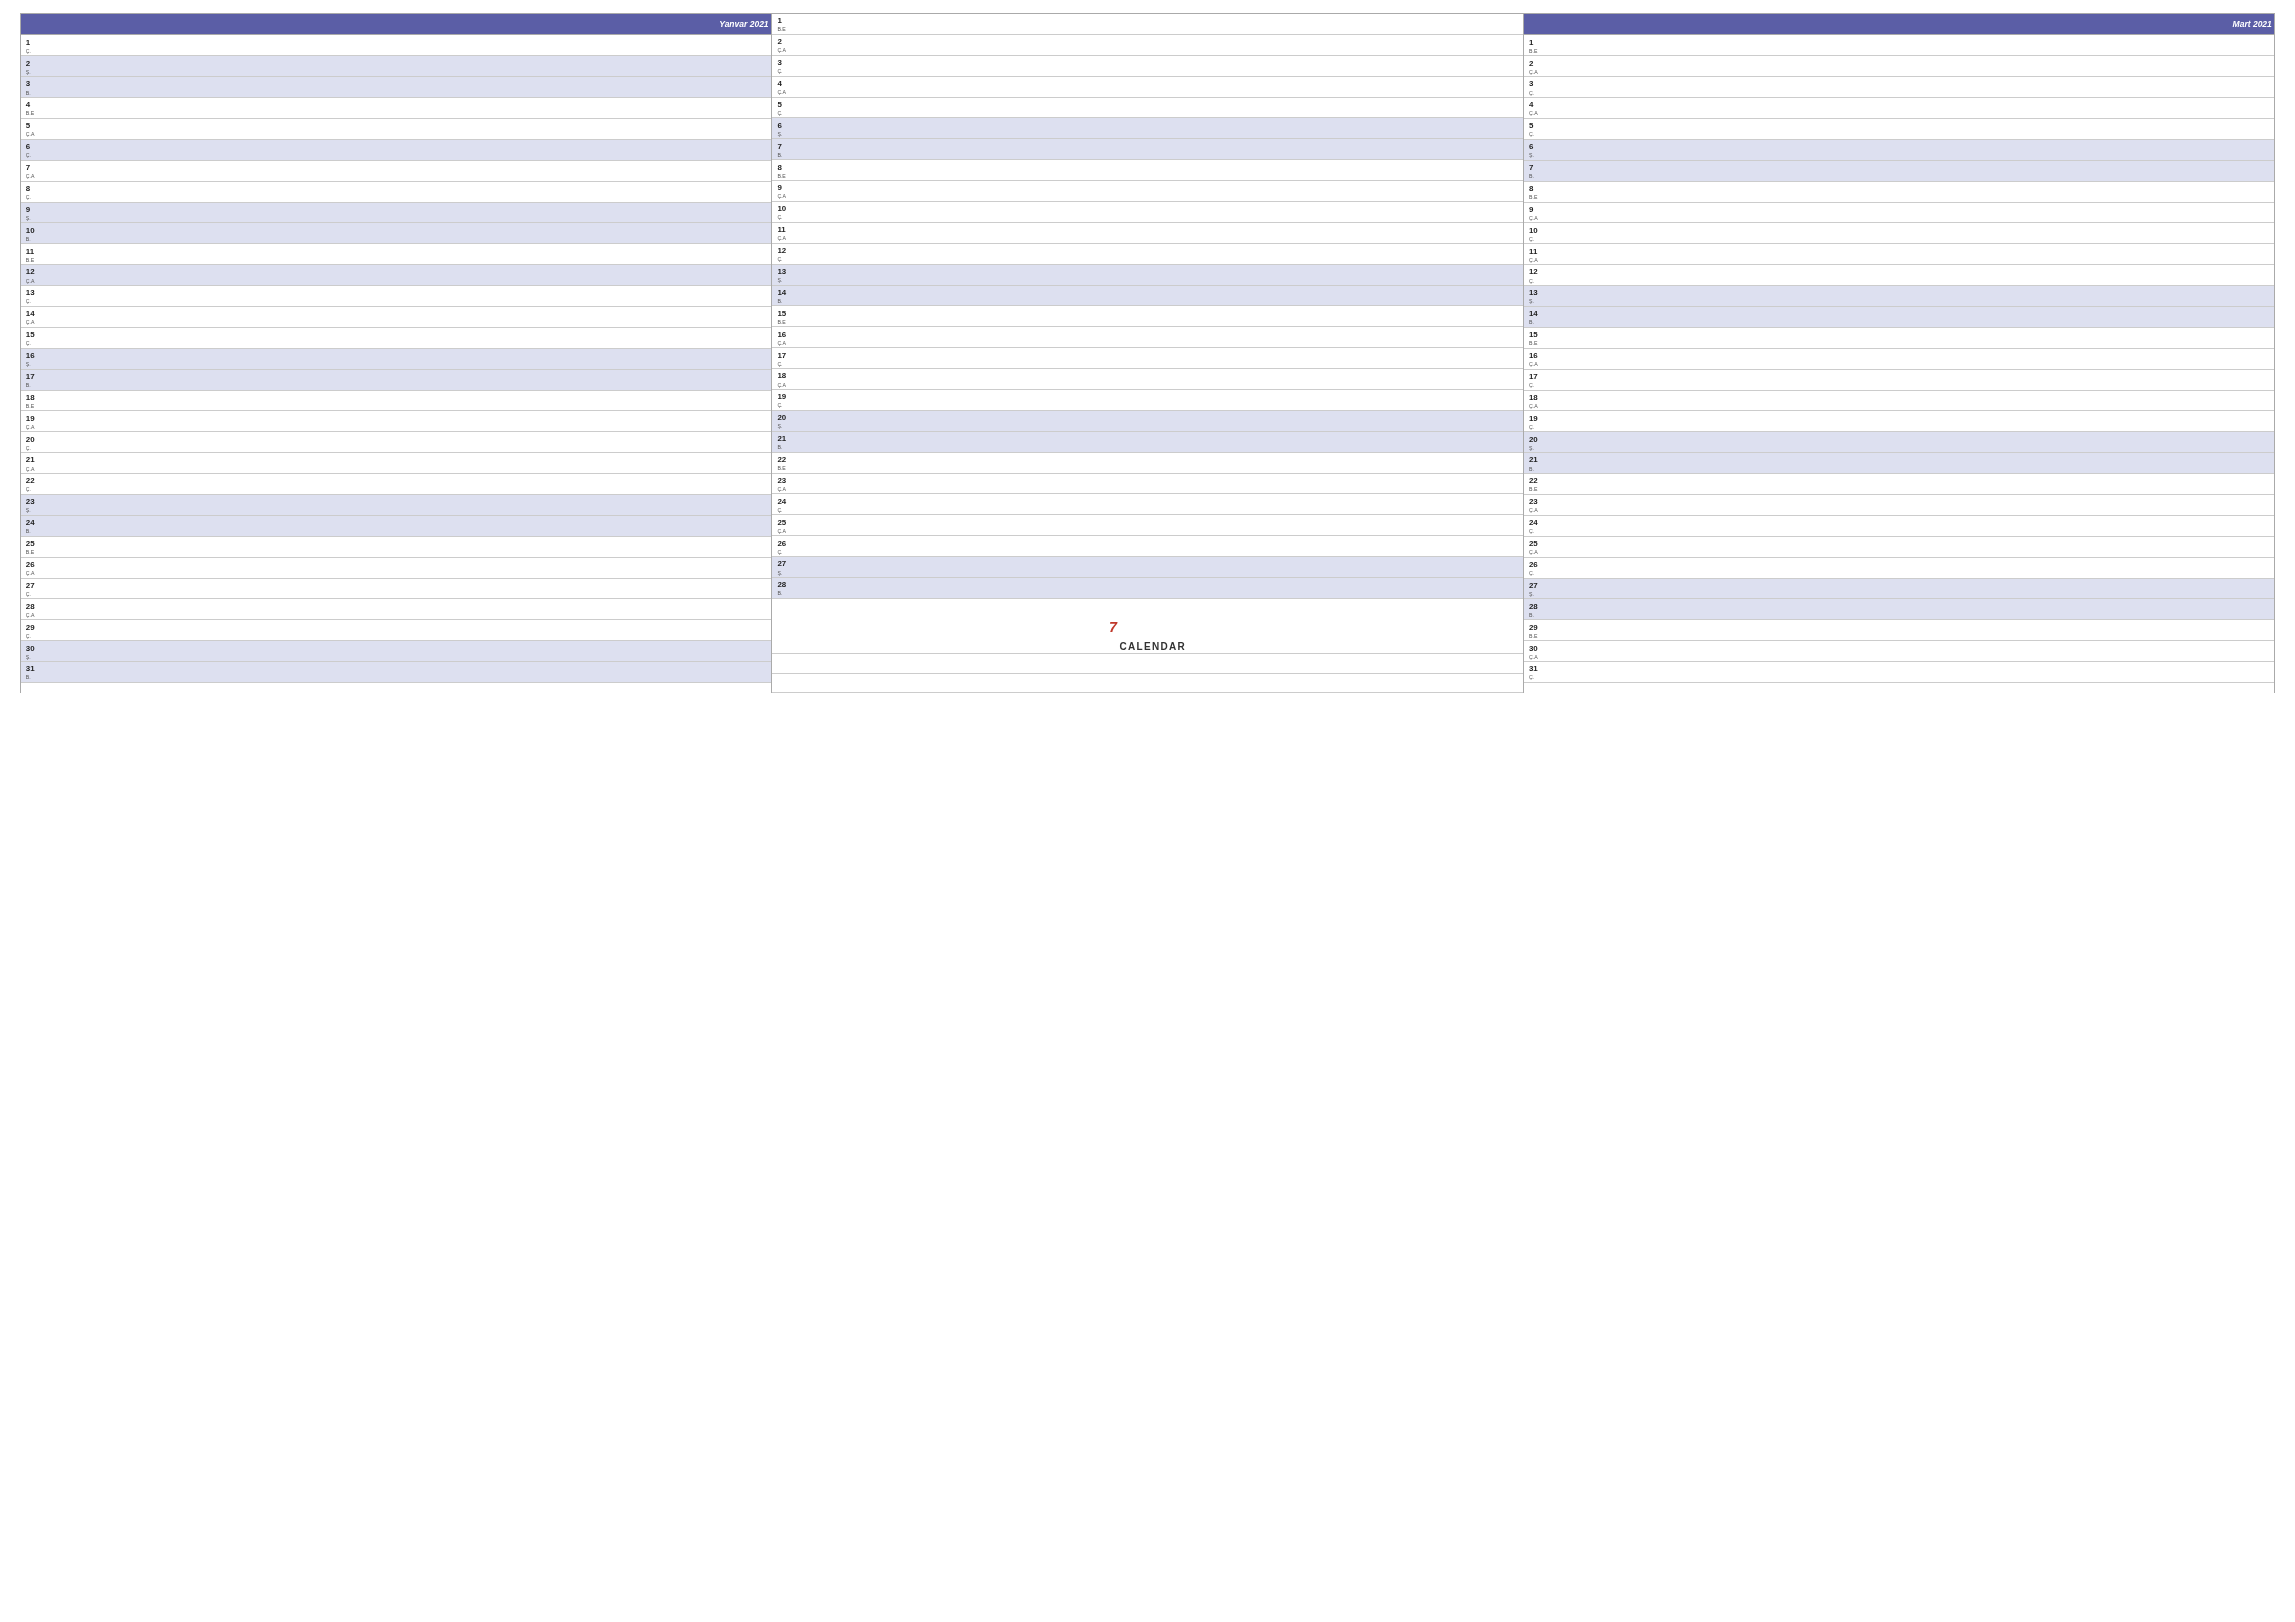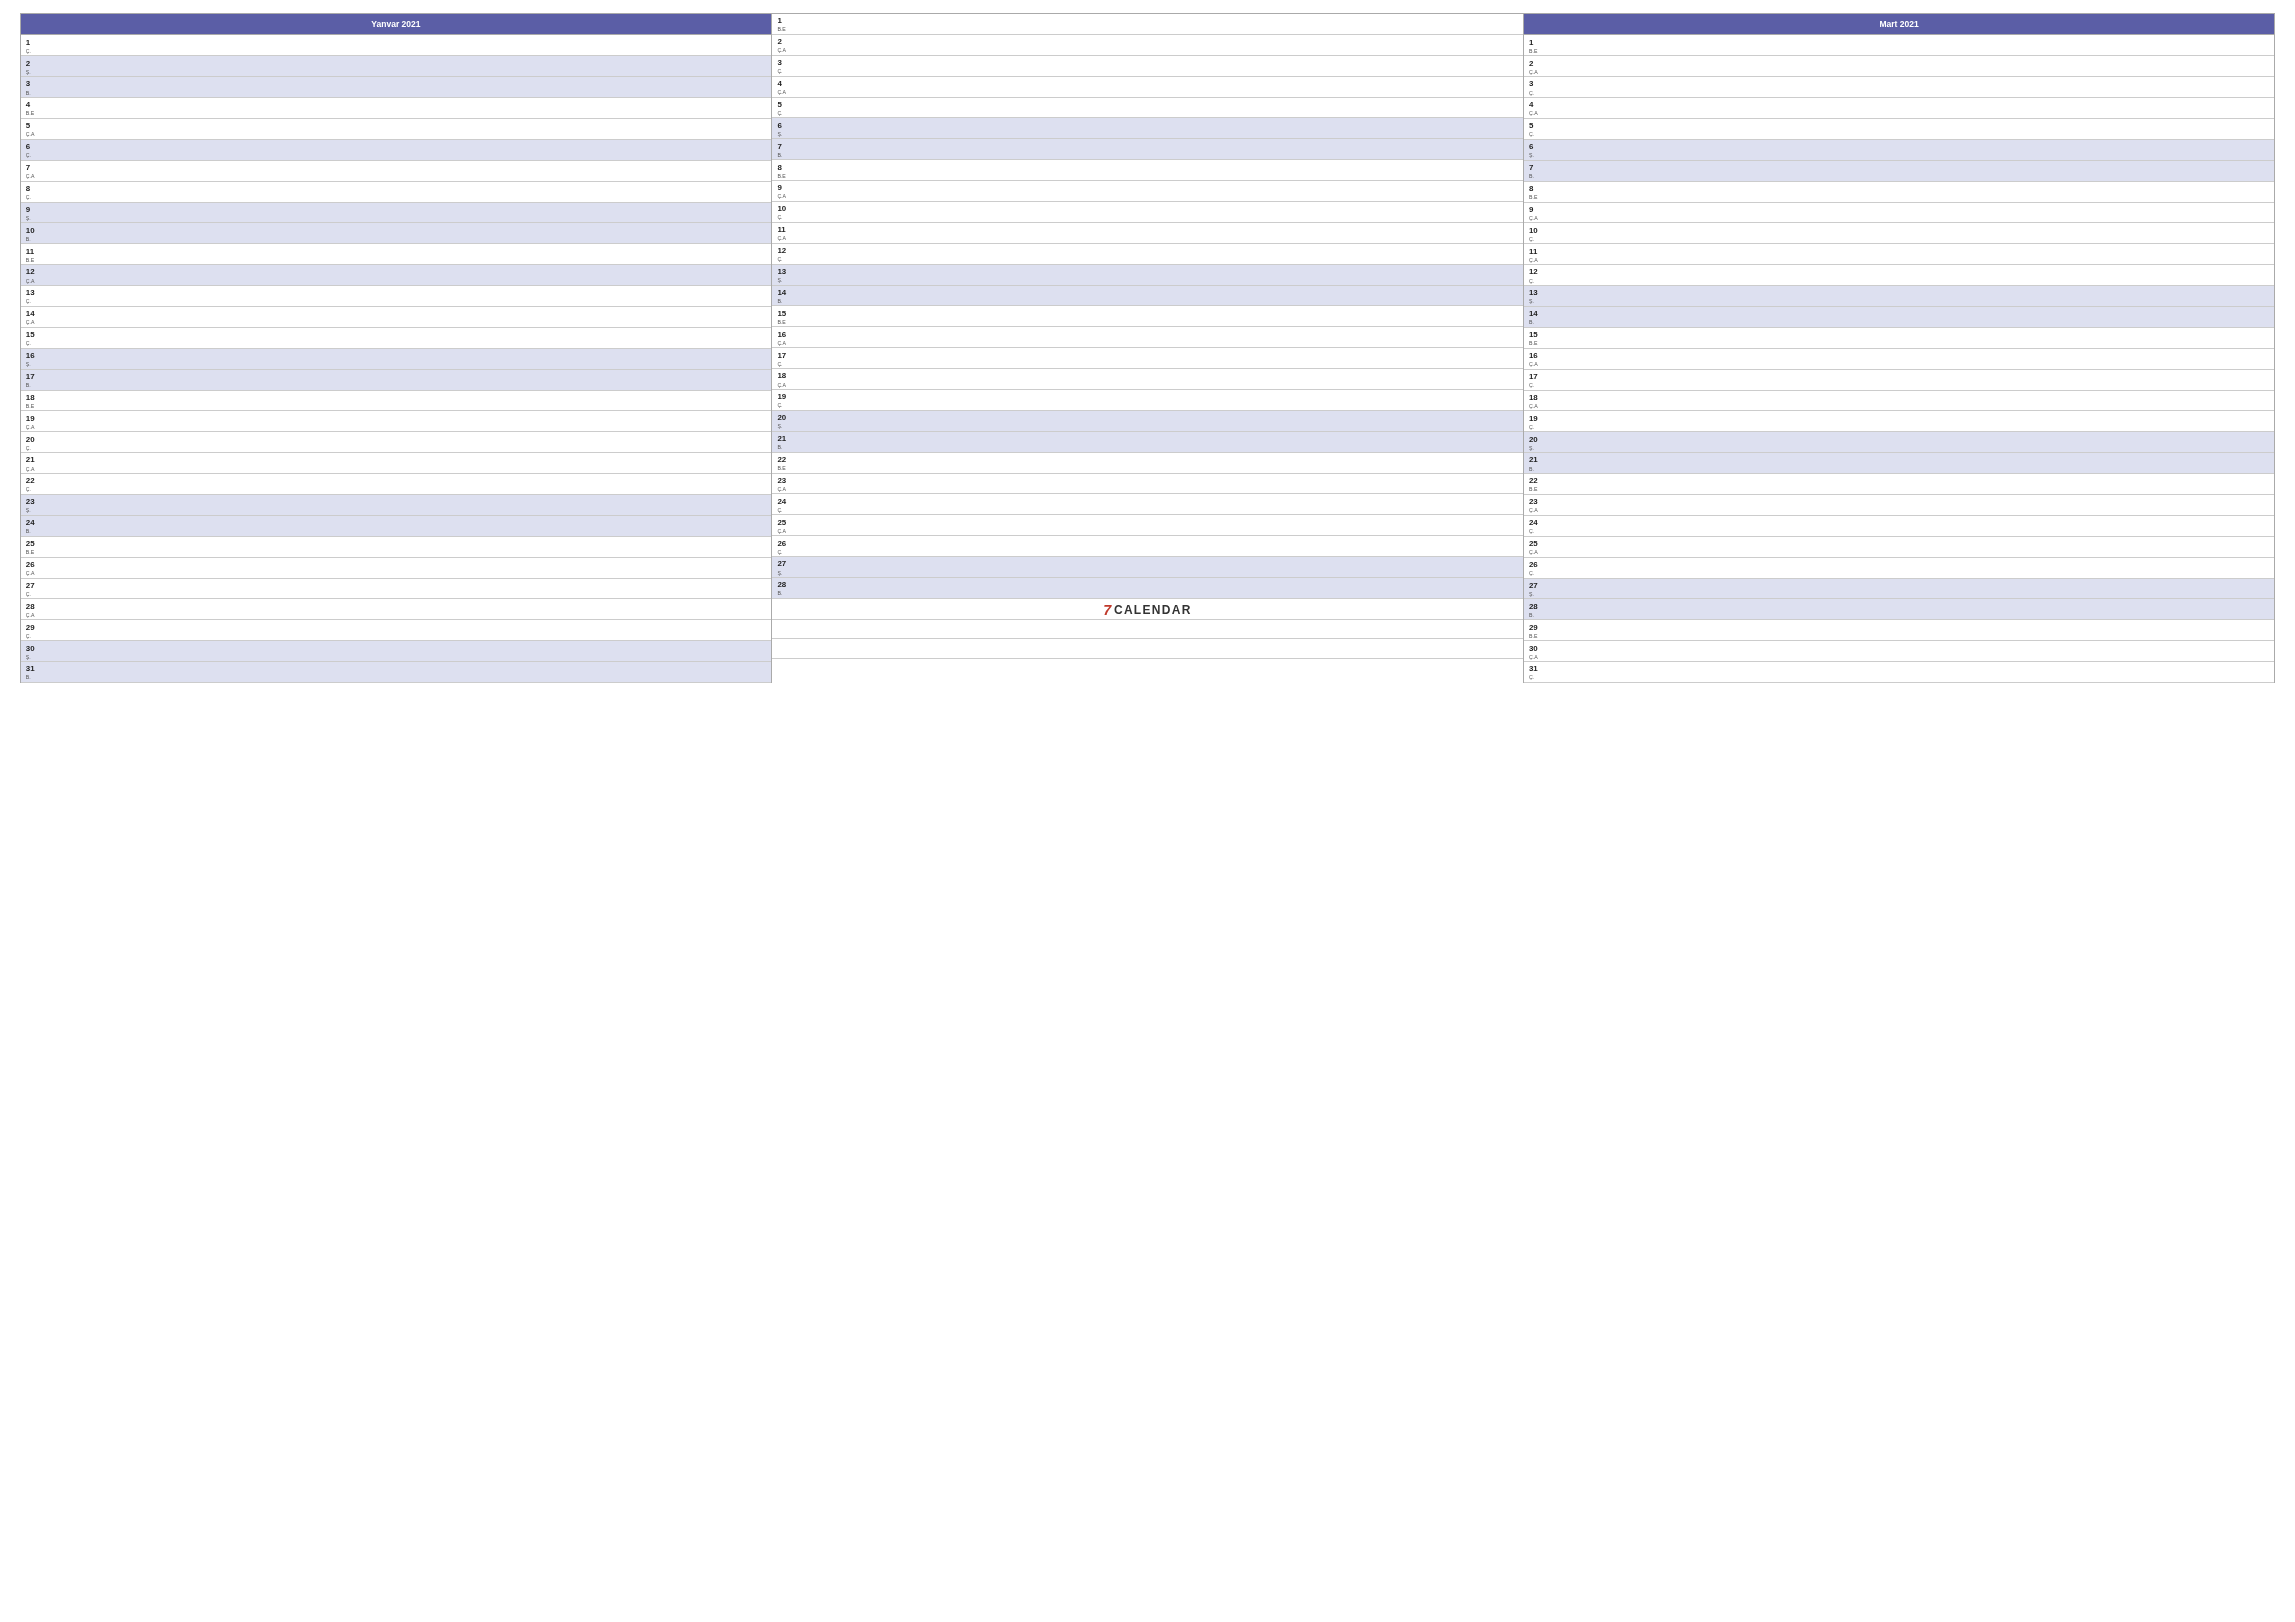--- a/index.html
+++ b/index.html
@@ -19,25 +19,26 @@
       border: 0.7px solid #aaa;
       border-right: none;
       border-bottom: none;
     }
     .month-column {
       border-right: 0.7px solid #aaa;
     }
     .month-header {
       background: #5b5ea6;
       color: #ffffff;
-      text-align: center;
+      text-align: right;
       padding: 5.2px 2.6px;
       font-size: 8.5px;
       font-weight: bold;
       border-bottom: 0.7px solid #aaa;
+      font-style: italic;
     }
     .day-row {
       display: flex;
       flex-direction: column;
       border-bottom: 0.7px solid #ccc;
       padding: 1.3px 3.9px 1.3px 5.2px;
       min-height: 19.6px;
       justify-content: center;
     }
     .day-row.shaded {
@@ -64,24 +65,25 @@
     }
     .logo-number {
       font-size: 14.4px;
       font-weight: 900;
       color: #c0392b;
       font-style: italic;
       margin-right: 2.6px;
       line-height: 1;
     }
     .logo-text {
-      font-size: 12px;
+      font-size: 10px;
       font-weight: bold;
       color: #333;
       letter-spacing: 1.3px;
+      margin-top: 38px;
     }
     .empty-row {
       min-height: 19.6px;
       border-bottom: 0.7px solid #ccc;
     }
   </style>
 </head>
 <body>
 
 <div class="page">

